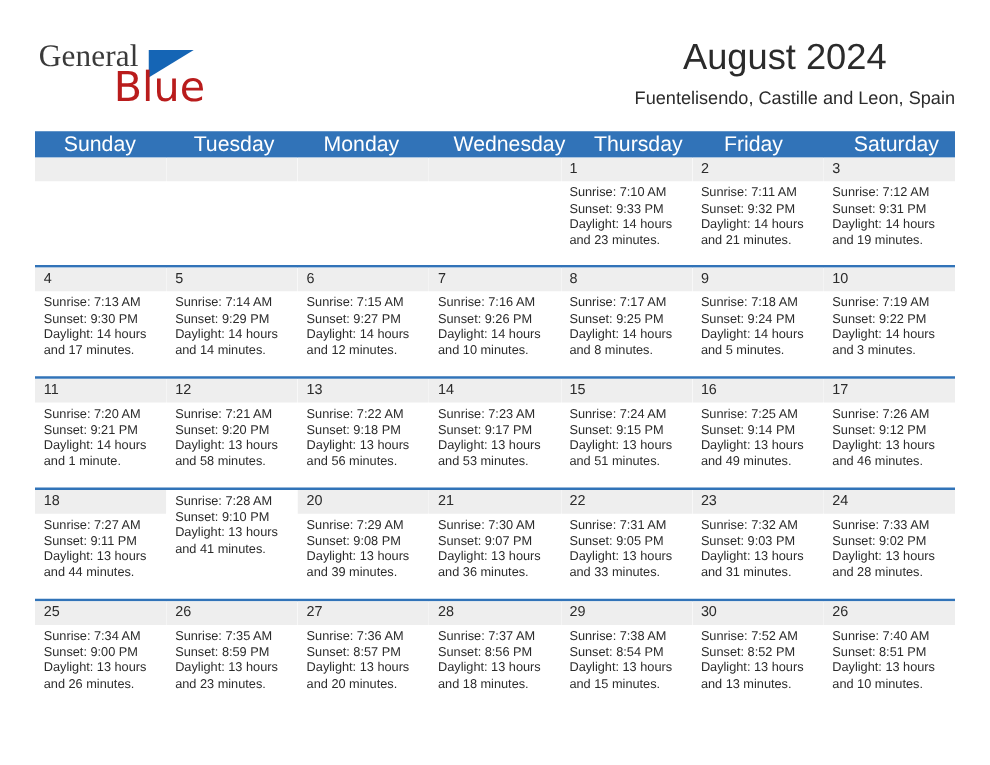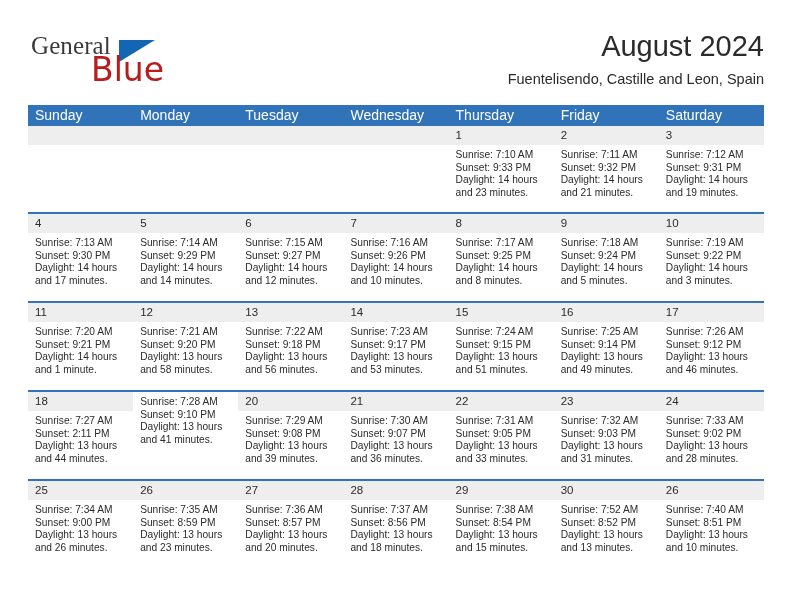--- a/index.html
+++ b/index.html
@@ -73,20 +73,21 @@
     top: 0;
     text-align: right;
   }
   .month-title {
     font-size: 29px;
     font-weight: normal;
     color: #2b2b2b;
     line-height: 36px;
     font-family: "Liberation Sans", sans-serif;
     white-space: nowrap;
+    text-align: center;
   }
   .location-title {
     font-size: 14.5px;
     color: #2b2b2b;
     line-height: 22px;
     margin-top: 4px;
     white-space: nowrap;
     padding-left: 16px;
   }
 
@@ -99,23 +100,23 @@
   }
 
   .dow-row {
     display: flex;
     background: #3173b8;
     height: 21px;
   }
   .dow {
     flex: 1 1 0;
     color: #ffffff;
-    font-size: 14px;
+    font-size: 17px;
     line-height: 21px;
-    padding-left: 7px;
+    padding-left: 23px;
     box-sizing: border-box;
     white-space: nowrap;
   }
 
   .week {
     display: flex;
     border-top: 2px solid #3173b8;
     height: 89px;
     box-sizing: border-box;
   }
@@ -170,22 +171,22 @@
     <div class="titles">
       <div class="month-title">August 2024</div>
       <div class="location-title">Fuentelisendo, Castille and Leon, Spain</div>
     </div>
 
   </div>
 
   <div class="calendar">
     <div class="dow-row" id="dow-row">
         <div class="dow">Sunday</div>
+        <div class="dow">Tuesday</div>
         <div class="dow">Monday</div>
-        <div class="dow">Tuesday</div>
         <div class="dow">Wednesday</div>
         <div class="dow">Thursday</div>
         <div class="dow">Friday</div>
         <div class="dow">Saturday</div>
       </div>
     <div id="weeks">
         <div class="week first">
           <div class="day">
             <div class="day-num"></div>
           </div>
@@ -337,21 +338,21 @@
               <div>Sunset: 9:12 PM</div>
               <div class="daylight">Daylight: 13 hours and 46 minutes.</div>
             </div>
           </div>
         </div>
         <div class="week">
           <div class="day">
             <div class="day-num">18</div>
             <div class="day-info">
               <div>Sunrise: 7:27 AM</div>
-              <div>Sunset: 2:11 PM</div>
+              <div>Sunset: 9:11 PM</div>
               <div class="daylight">Daylight: 13 hours and 44 minutes.</div>
             </div>
           </div>
           <div class="day">
             <div class="day-info">
               <div>Sunrise: 7:28 AM</div>
               <div>Sunset: 9:10 PM</div>
               <div class="daylight">Daylight: 13 hours and 41 minutes.</div>
             </div>
           </div>

